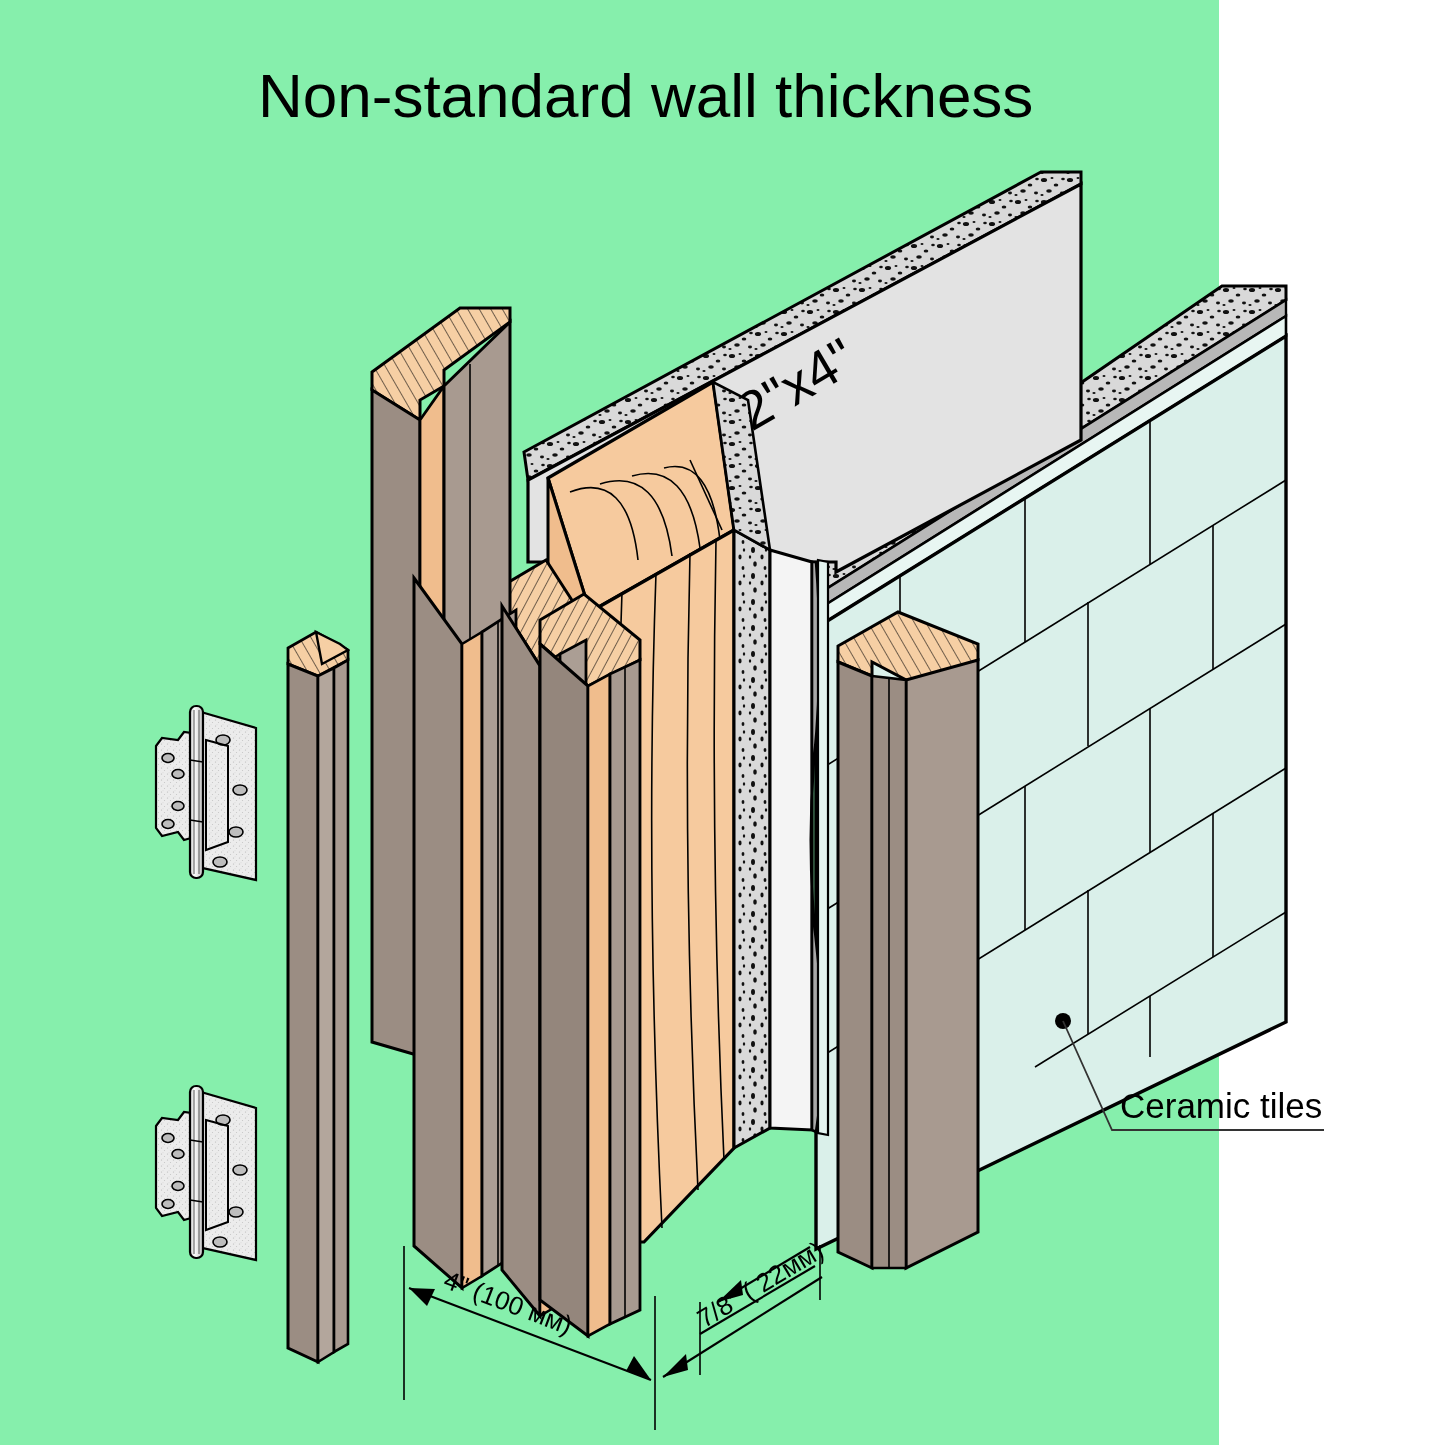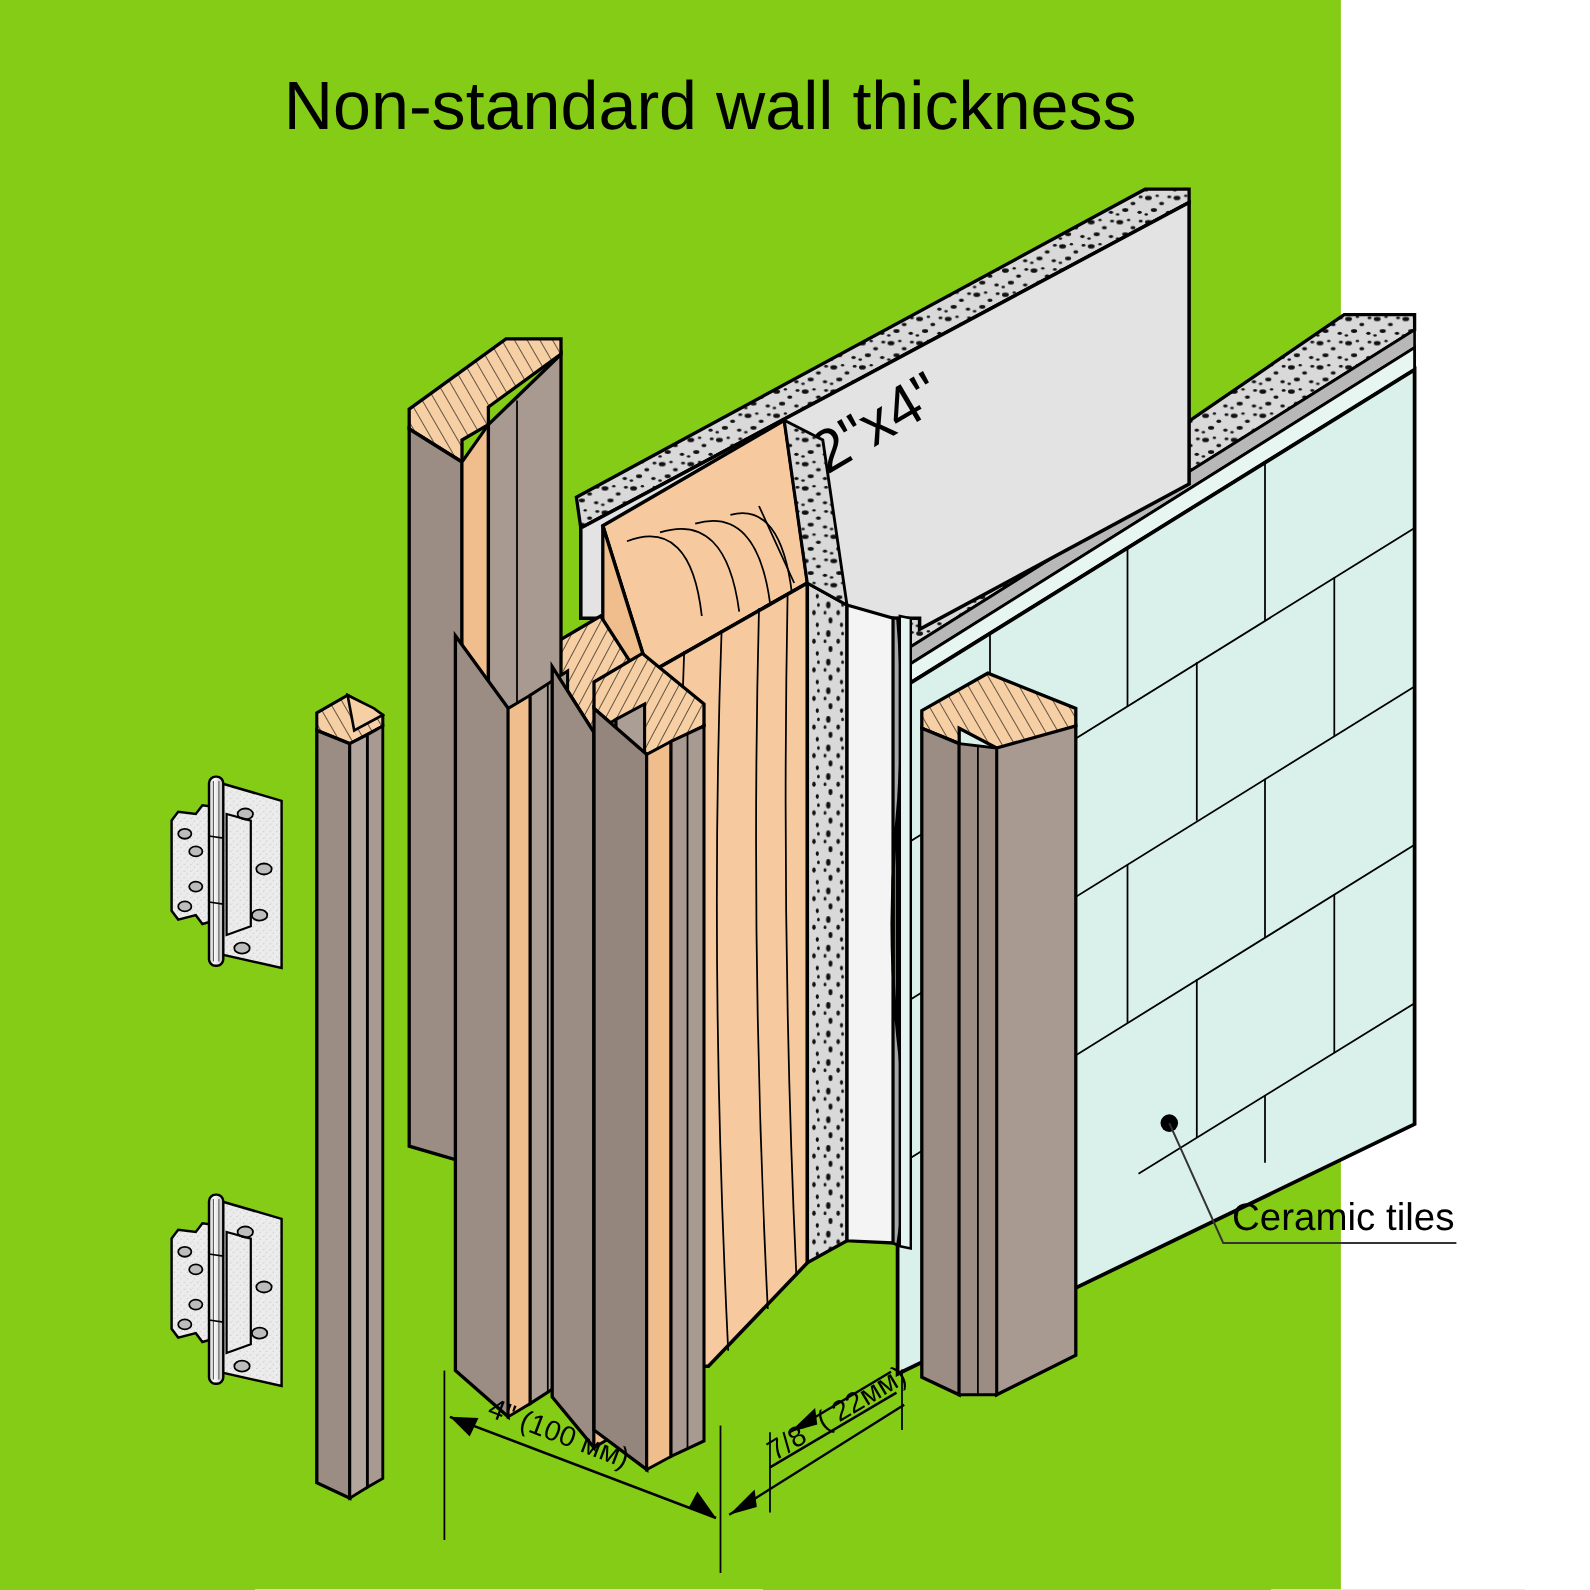--- a/index.html
+++ b/index.html
@@ -10,21 +10,21 @@
   body {
     width: 1445px;
     height: 1445px;
     font-family: "Liberation Sans", sans-serif;
     overflow: hidden;
   }
   #diagram-root {
     position: relative;
     width: 1219px;
     height: 1445px;
-    background: #84cc16;
+    background: #86efac;
   }
   svg.scene {
     position: absolute;
     top: 0;
     left: 0;
     width: 1445px;
     height: 1445px;
   }
   .title-text {
     font-family: "Liberation Sans", sans-serif;

